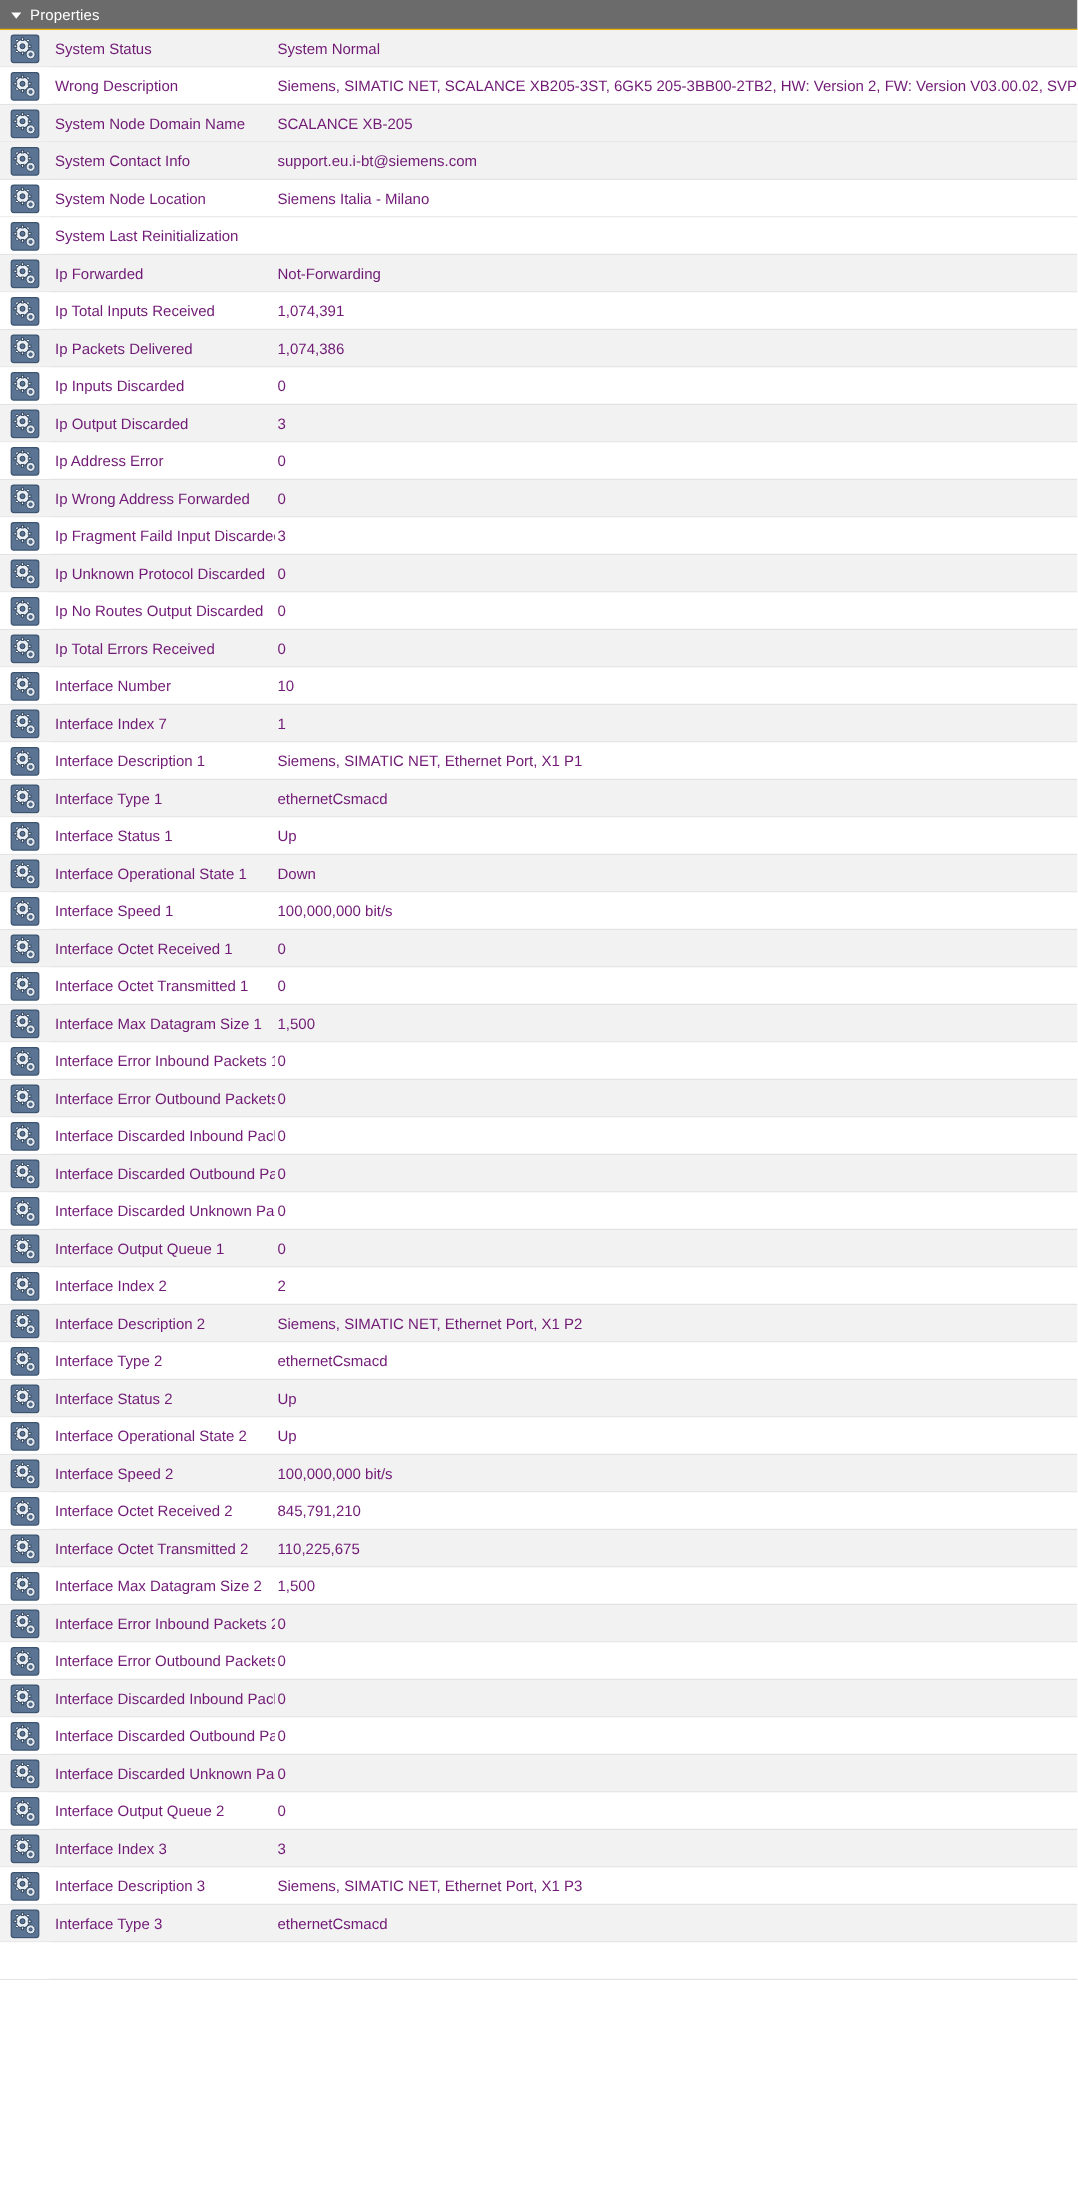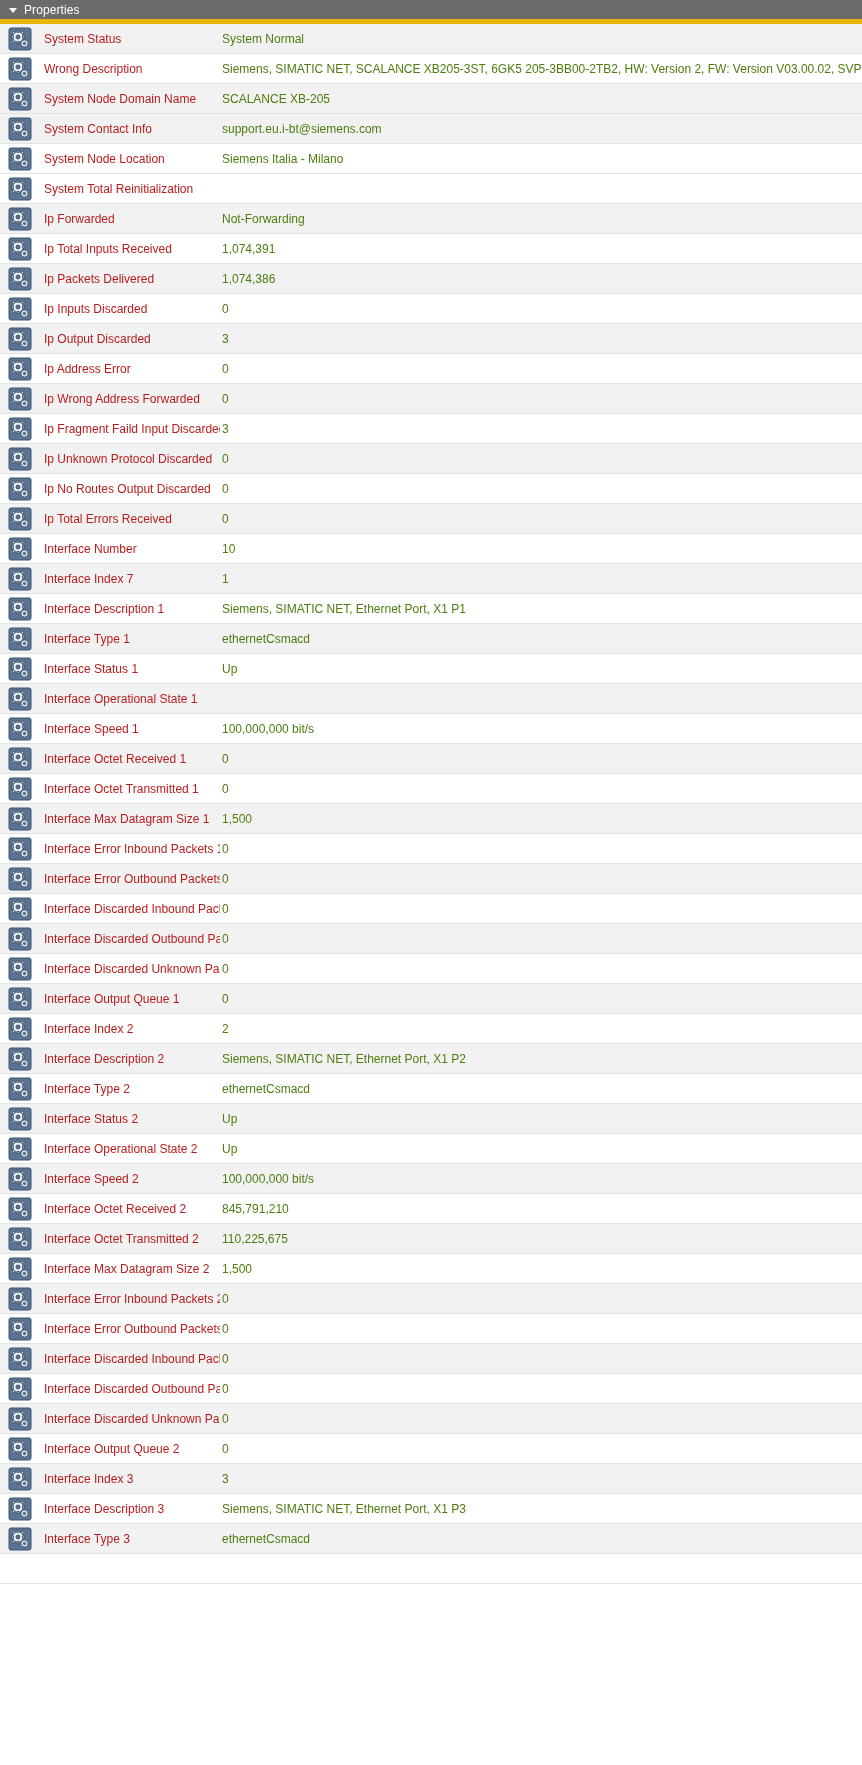--- a/index.html
+++ b/index.html
@@ -19,21 +19,21 @@
     box-sizing: border-box;
   }
   
   .panel-header {
     height: 24px;
     background: #6b6b6b;
     display: flex;
     align-items: center;
     padding: 0 6px;
     box-sizing: border-box;
-    border-bottom: 5px solid #eab308;
+    border-bottom: 1px solid #eab308;
   }
   .panel-header .collapse-arrow {
     width: 14px;
     height: 14px;
     display: flex;
     align-items: center;
     justify-content: center;
     margin-right: 4px;
   }
   .panel-header .collapse-arrow svg { display: block; }
@@ -64,32 +64,32 @@
     align-items: center;
     justify-content: center;
     background: inherit;
   }
   .cell-label {
     width: 180px;
     min-width: 180px;
     display: flex;
     align-items: center;
     font-size: 12px;
-    color: #b91c1c;
+    color: #701a75;
     padding-left: 4px;
     box-sizing: border-box;
     white-space: nowrap;
     overflow: hidden;
   }
   .cell-value {
     flex: 1 1 auto;
     display: flex;
     align-items: center;
     font-size: 12px;
-    color: #4d7c0f;
+    color: #701a75;
     padding-left: 2px;
     box-sizing: border-box;
     white-space: nowrap;
     overflow: hidden;
   }
   
   .prop-icon {
     width: 24px;
     height: 24px;
     display: block;
@@ -262,21 +262,21 @@
         <rect x="13.4" y="13.4" width="2.0" height="1.7" transform="rotate(-45 14.4 14.25)"></rect>
         <rect x="13.4" y="4.6" width="2.0" height="1.7" transform="rotate(45 14.4 5.45)"></rect>
         <rect x="4.6" y="13.4" width="2.0" height="1.7" transform="rotate(45 5.6 14.25)"></rect>
       </g>
       <g fill="#dfe7f1" stroke="#2f4258" stroke-width="0.7">
         <circle cx="16.5" cy="16.5" r="3.6"></circle>
       </g>
       <circle cx="16.5" cy="16.5" r="1.3" fill="#5b7493" stroke="#2f4258" stroke-width="0.6"></circle>
     </svg>
         </div>
-        <div class="cell-label">System Total Reinitialization</div>
+        <div class="cell-label">System Last Reinitialization</div>
       </div>
       <div class="row even">
         <div class="cell-icon">
     <svg class="prop-icon" viewBox="0 0 24 24" aria-hidden="true">
       <rect x="1" y="1" width="22" height="22" rx="2" fill="#5b7493" stroke="#3d5470" stroke-width="1"></rect>
       <g fill="#e9eef5" stroke="#2f4258" stroke-width="0.8">
         <circle cx="10" cy="10" r="5.4"></circle>
       </g>
       <circle cx="10" cy="10" r="2" fill="#5b7493" stroke="#2f4258" stroke-width="0.8"></circle>
       <g fill="#e9eef5" stroke="#2f4258" stroke-width="0.7">
@@ -721,20 +721,21 @@
         <rect x="13.4" y="4.6" width="2.0" height="1.7" transform="rotate(45 14.4 5.45)"></rect>
         <rect x="4.6" y="13.4" width="2.0" height="1.7" transform="rotate(45 5.6 14.25)"></rect>
       </g>
       <g fill="#dfe7f1" stroke="#2f4258" stroke-width="0.7">
         <circle cx="16.5" cy="16.5" r="3.6"></circle>
       </g>
       <circle cx="16.5" cy="16.5" r="1.3" fill="#5b7493" stroke="#2f4258" stroke-width="0.6"></circle>
     </svg>
         </div>
         <div class="cell-label">Interface Operational State 1</div>
+        <div class="cell-value">Down</div>
       </div>
       <div class="row odd">
         <div class="cell-icon">
     <svg class="prop-icon" viewBox="0 0 24 24" aria-hidden="true">
       <rect x="1" y="1" width="22" height="22" rx="2" fill="#5b7493" stroke="#3d5470" stroke-width="1"></rect>
       <g fill="#e9eef5" stroke="#2f4258" stroke-width="0.8">
         <circle cx="10" cy="10" r="5.4"></circle>
       </g>
       <circle cx="10" cy="10" r="2" fill="#5b7493" stroke="#2f4258" stroke-width="0.8"></circle>
       <g fill="#e9eef5" stroke="#2f4258" stroke-width="0.7">

